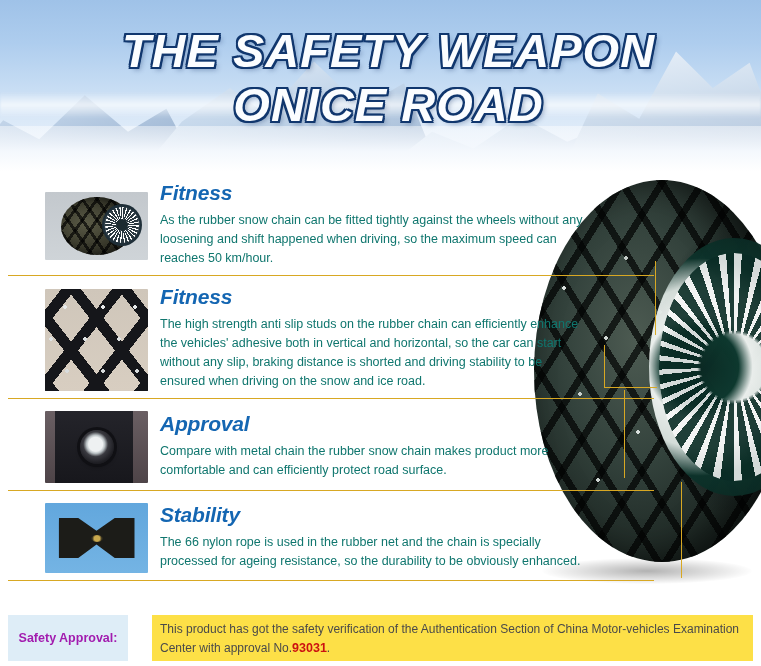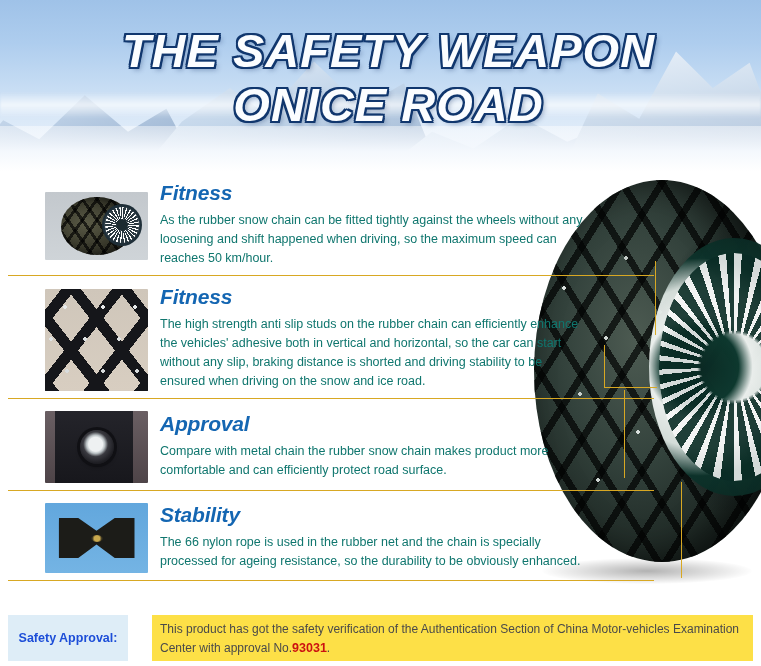--- a/index.html
+++ b/index.html
@@ -285,21 +285,21 @@
     position: absolute;
     left: 8px; top: 615px;
     width: 745px; height: 46px;
     display: flex;
     align-items: stretch;
   }
   .footer-label {
     flex: 0 0 auto;
     width: 120px;
     background: #deedf7;
-    color: #1d4ed8;
+    color: #a21caf;
     font-weight: bold;
     font-size: 12.5px;
     display: flex;
     align-items: center;
     justify-content: center;
   }
   .footer-body {
     flex: 1 1 auto;
     background: #fde047;
     padding: 5px 0 0 8px;

